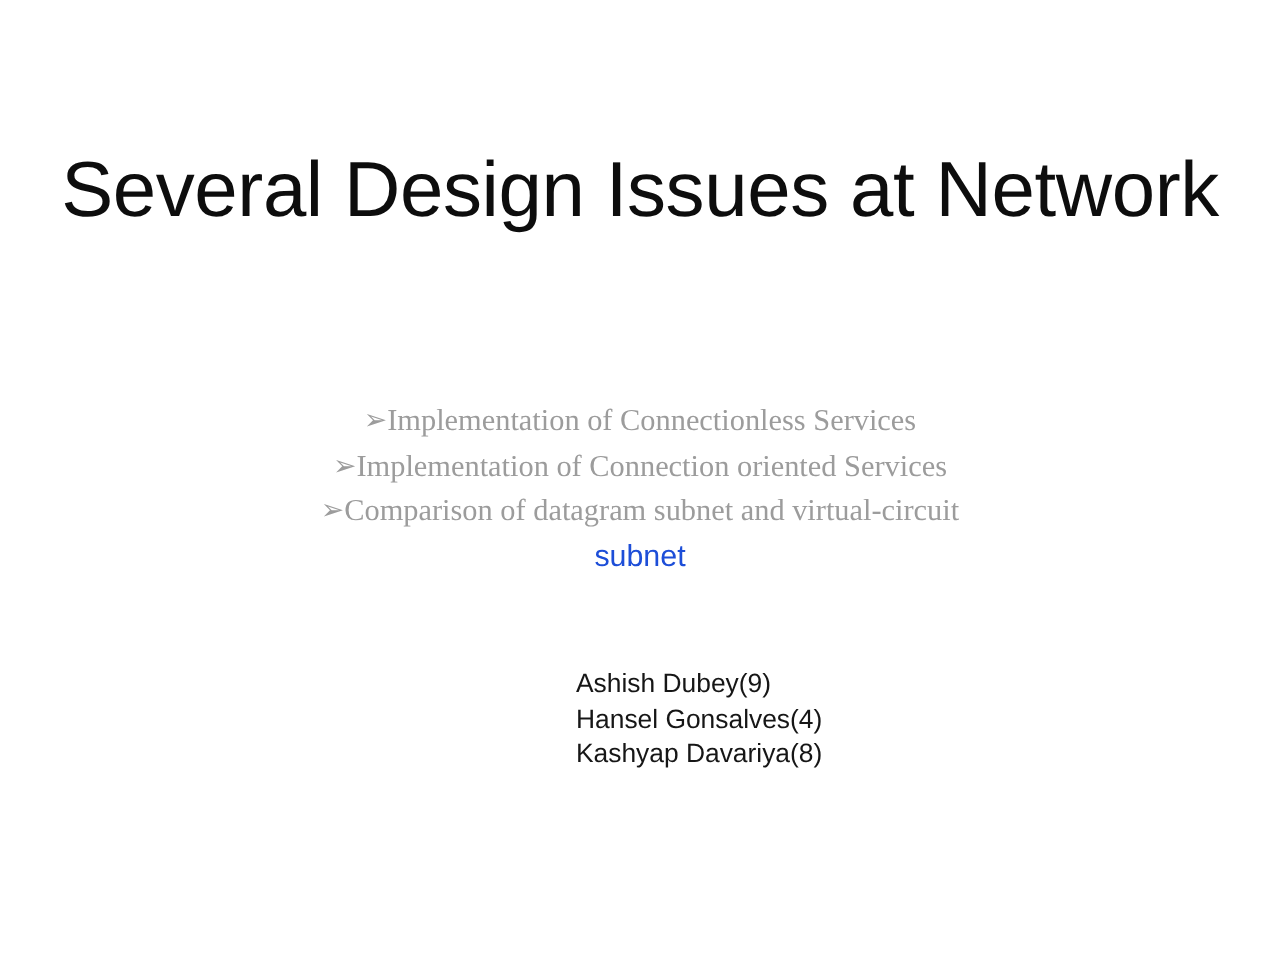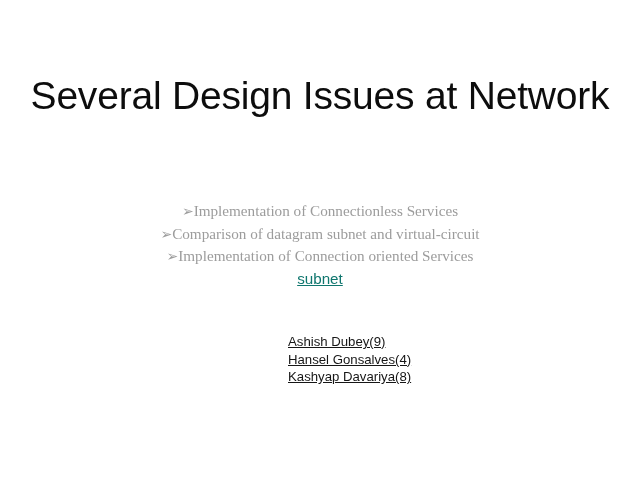--- a/index.html
+++ b/index.html
@@ -64,61 +64,59 @@
     transform: translateY(-0.5px);
     margin-right: 0px;
   }
   .bullet-text {
     display: inline;
   }
   .bullet-cont {
     display: block;
     font-size: 15.2px;
     line-height: 21.5px;
-    color: #0f766e;
-    text-decoration: underline;
+    color: #1d4ed8;
   }
 
   
   #author-block {
     position: absolute;
     left: 288px;
     top: 333px;
     text-align: left;
   }
   .author-line {
     display: block;
     font-size: 13.2px;
     line-height: 17.5px;
     color: #161616;
     white-space: nowrap;
-    text-decoration: underline;
   }
 </style>
 </head>
 <body>
 
 <div id="slide">
 
   <div id="title-block">
     <span class="title-line">Several Design Issues at Network</span>
   </div>
 
   <div id="bullet-block">
 
     <div class="bullet-row">
       <span class="bullet-glyph">➢</span><span class="bullet-text">Implementation of Connectionless Services</span>
     </div>
 
     <div class="bullet-row">
-      <span class="bullet-glyph">➢</span><span class="bullet-text">Comparison of datagram subnet and virtual-circuit</span>
+      <span class="bullet-glyph">➢</span><span class="bullet-text">Implementation of Connection oriented Services</span>
     </div>
 
     <div class="bullet-row">
-      <span class="bullet-glyph">➢</span><span class="bullet-text">Implementation of Connection oriented Services</span>
+      <span class="bullet-glyph">➢</span><span class="bullet-text">Comparison of datagram subnet and virtual-circuit</span>
     </div>
 
     <div class="bullet-cont">subnet</div>
 
   </div>
 
   <div id="author-block">
     <span class="author-line">Ashish Dubey(9)</span>
     <span class="author-line">Hansel Gonsalves(4)</span>
     <span class="author-line">Kashyap Davariya(8)</span>

